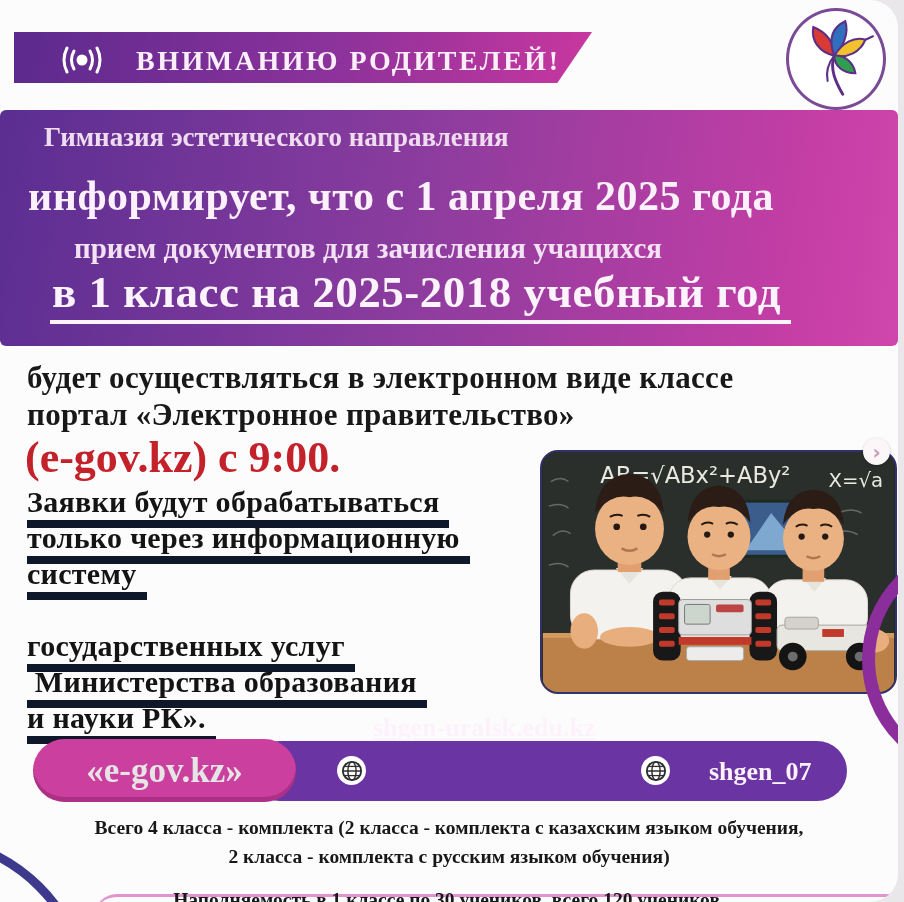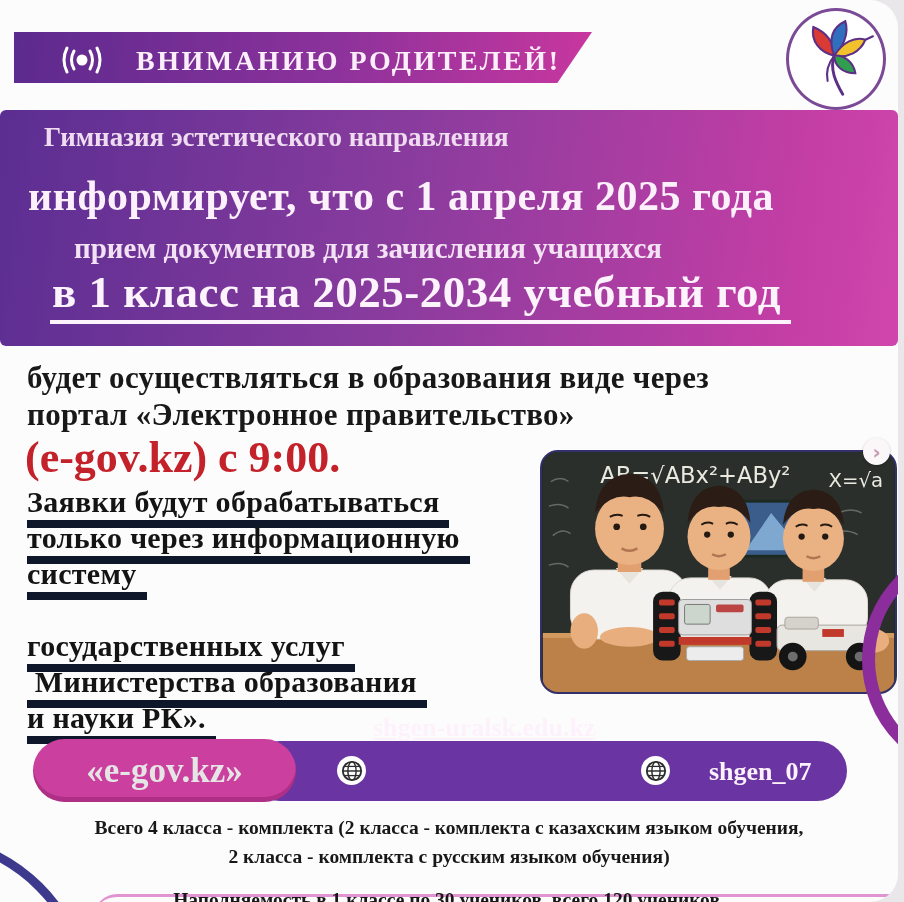--- a/index.html
+++ b/index.html
@@ -130,24 +130,24 @@
       <path d="M48 46 C60 45 71 54 73 67 C58 67 48 58 48 46" fill="#2f9e4f" stroke="#5d2f87" stroke-width="2.5"></path>
       <path d="M85 27 L94 23" stroke="#5d2f87" stroke-width="2.5" stroke-linecap="round"></path>
       <path d="M48 46 C40 56 38 66 40 76" stroke="#5d2f87" stroke-width="2.5" fill="none" stroke-linecap="round"></path>
     </svg>
   </div>
 
   <div class="hero">
     <div class="hero-l1">Гимназия эстетического направления</div>
     <div class="hero-l2">информирует, что с 1 апреля 2025 года</div>
     <div class="hero-l3">прием документов для зачисления учащихся</div>
-    <div class="hero-l4">в 1 класс на 2025-2034 учебный год</div>
-  </div>
-
-  <div class="body-line" style="top:360px;">будет осуществляться в образования виде через</div>
+    <div class="hero-l4">в 1 класс на 2025-2018 учебный год</div>
+  </div>
+
+  <div class="body-line" style="top:360px;">будет осуществляться в электронном виде классе</div>
   <div class="body-line" style="top:397px;">портал «Электронное правительство»</div>
   <div class="body-red">(e-gov.kz) с 9:00.</div>
 
   <div class="u-line" style="top:485px;">Заявки будут обрабатываться</div>
   <div class="u-line" style="top:521px;">только через информационную</div>
   <div class="u-line" style="top:557px;">систему</div>
   <div class="u-line" style="top:629px;">государственных услуг</div>
   <div class="u-line" style="top:665px;"> Министерства образования</div>
   <div class="u-line" style="top:701px;">и науки РК».</div>
 

